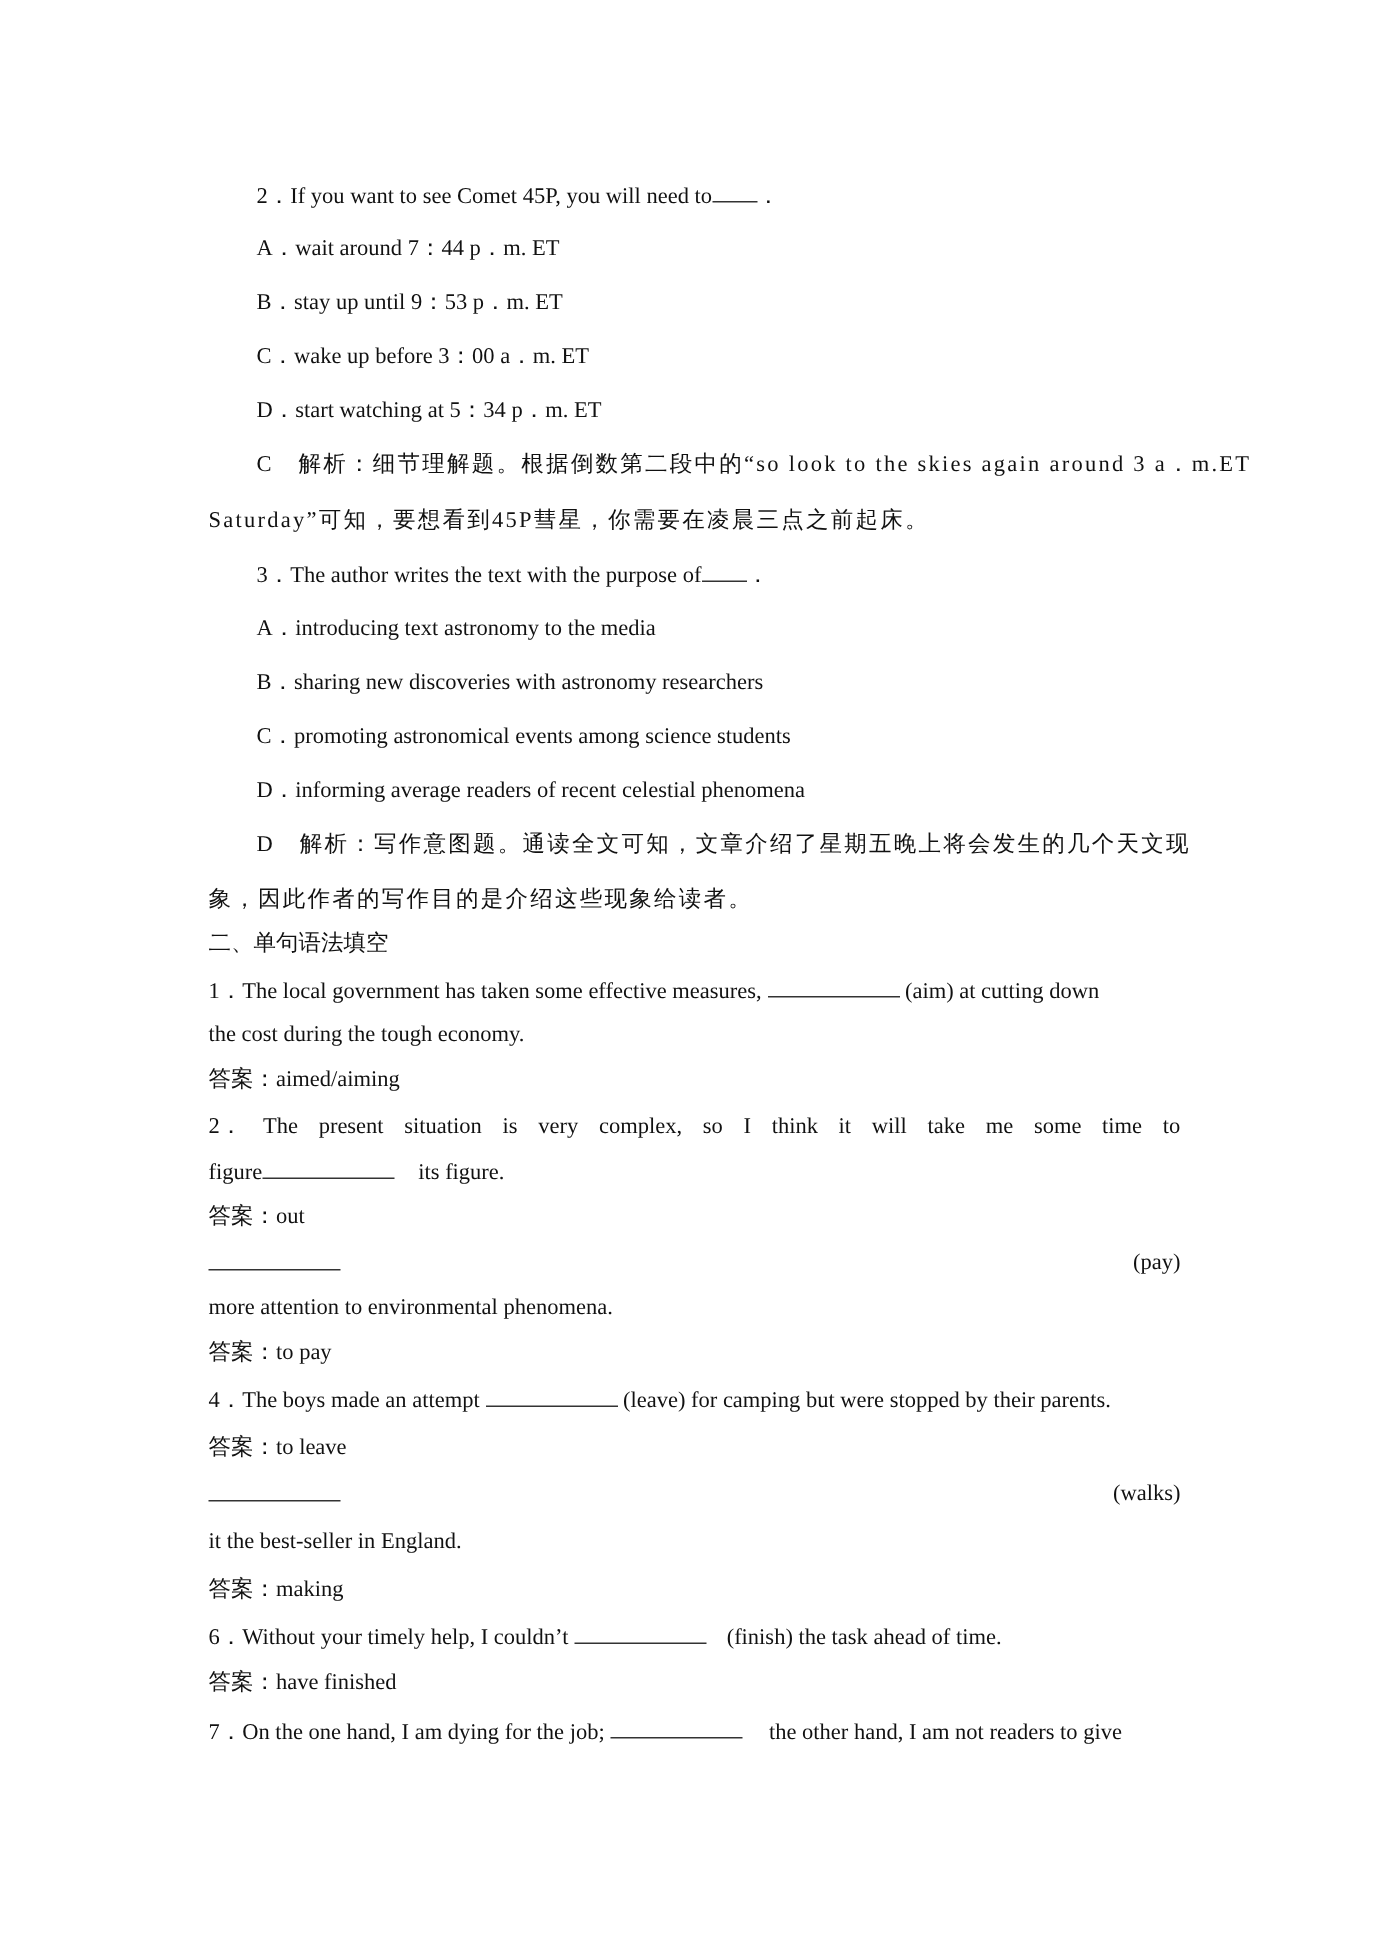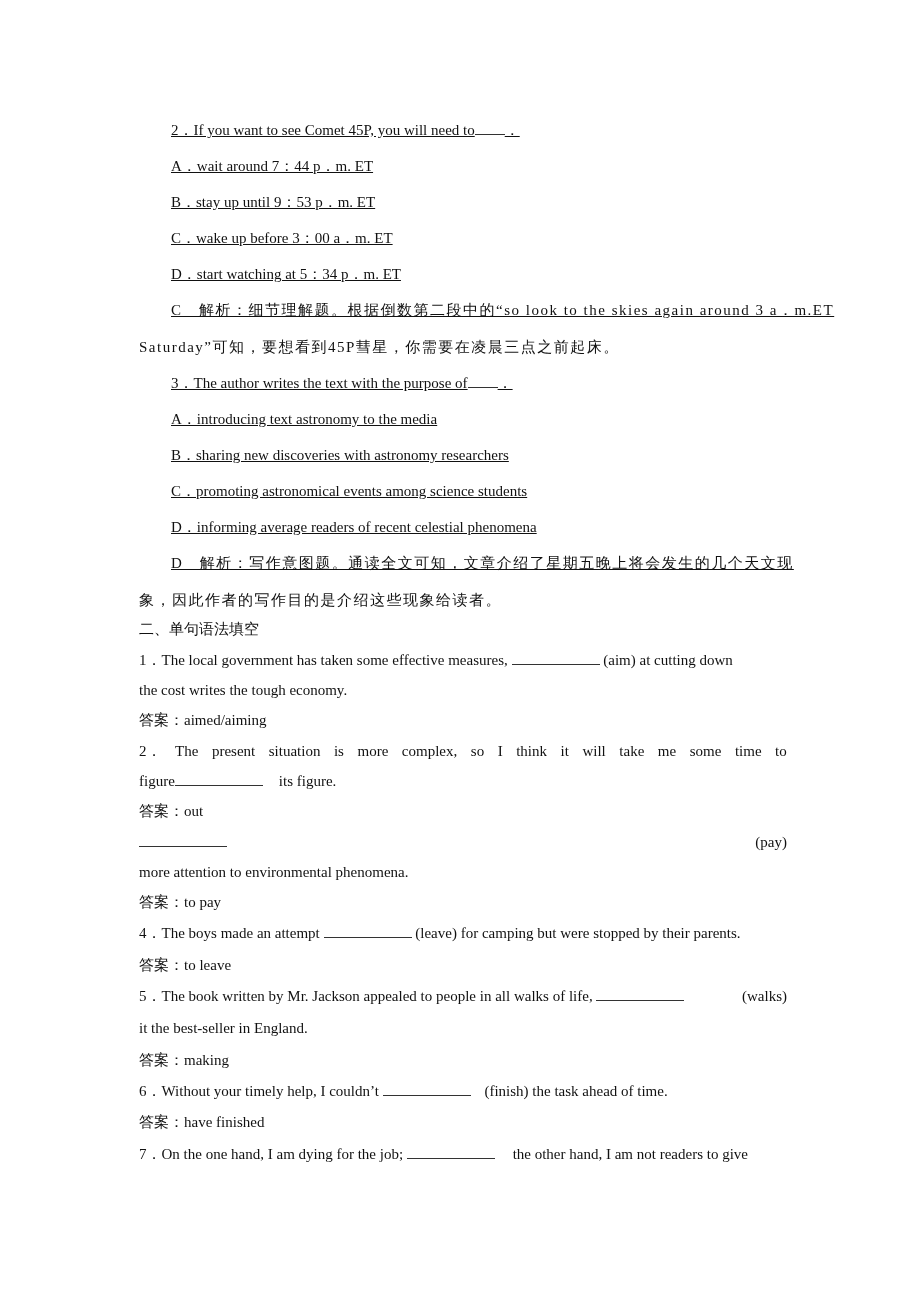--- a/index.html
+++ b/index.html
@@ -2,21 +2,21 @@
 <html><head>
 <meta charset="utf-8">
 <style>
   html, body { margin: 0; padding: 0; background: #ffffff; }
   body {
     width: 920px; height: 1302px; position: relative; overflow: hidden;
     font-family: "Liberation Serif", "DejaVu Serif", serif;
     color: #111111; font-size: 15px;
   }
   .line { position: absolute; left: 139px; white-space: nowrap; line-height: 20px; }
-  .ind { left: 171px; text-decoration: underline; }
+  .ind { left: 171px; }
   .just { width: 648px; display: flex; justify-content: space-between; }
   .blank { display: inline-block; border-bottom: 1px solid #333; vertical-align: baseline; height: 14px; }
   .b-short { width: 30px; }
   .b-long { width: 88px; }
   .zh { letter-spacing: 1.5px; }
 </style>
 </head>
 <body>
 
 <div class="line ind" style="top:120px">
@@ -37,30 +37,30 @@
 <div class="line ind" style="top:481px">C．promoting astronomical events among science students</div>
 <div class="line ind" style="top:517px">D．informing average readers of recent celestial phenomena</div>
 <div class="line ind zh" style="top:553px">D　解析：写作意图题。通读全文可知，文章介绍了星期五晚上将会发生的几个天文现</div>
 <div class="line zh" style="top:590px">象，因此作者的写作目的是介绍这些现象给读者。</div>
 
 <div class="line" style="top:619px">二、单句语法填空</div>
 
 <div class="line" style="top:650px">
   <span>1．The local government has taken some effective measures, </span><span class="blank b-long"></span><span> (aim) at cutting down</span>
 </div>
-<div class="line" style="top:680px">the cost writes the tough economy.</div>
+<div class="line" style="top:680px">the cost during the tough economy.</div>
 <div class="line" style="top:710px">答案：aimed/aiming</div>
 
 <div class="line just" style="top:741px">
   <span>2．</span>
   <span>The</span>
   <span>present</span>
   <span>situation</span>
   <span>is</span>
-  <span>more</span>
+  <span>very</span>
   <span>complex,</span>
   <span>so</span>
   <span>I</span>
   <span>think</span>
   <span>it</span>
   <span>will</span>
   <span>take</span>
   <span>me</span>
   <span>some</span>
   <span>time</span>
@@ -77,21 +77,21 @@
 </div>
 <div class="line" style="top:862px">more attention to environmental phenomena.</div>
 <div class="line" style="top:892px">答案：to pay</div>
 
 <div class="line" style="top:923px">
   <span>4．The boys made an attempt </span><span class="blank b-long"></span><span> (leave) for camping but were stopped by their parents.</span>
 </div>
 <div class="line" style="top:955px">答案：to leave</div>
 
 <div class="line just" style="top:986px">
-  <span><span>5．The book written by Mr. Jackson appealed to people in all walks of life, </span><span class="blank b-long"></span></span>
+  <span><span class="blank b-long"></span></span>
   <span>(walks)</span>
 </div>
 <div class="line" style="top:1018px">it the best-seller in England.</div>
 <div class="line" style="top:1050px">答案：making</div>
 
 <div class="line" style="top:1081px">
   <span>6．Without your timely help, I couldn’t </span><span class="blank b-long"></span><span style="display:inline-block;width:10px"></span><span> (finish) the task ahead of time.</span>
 </div>
 <div class="line" style="top:1112px">答案：have finished</div>
 

